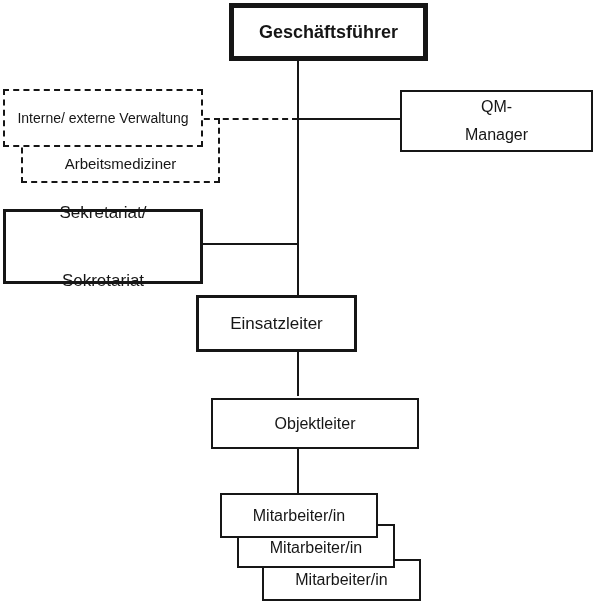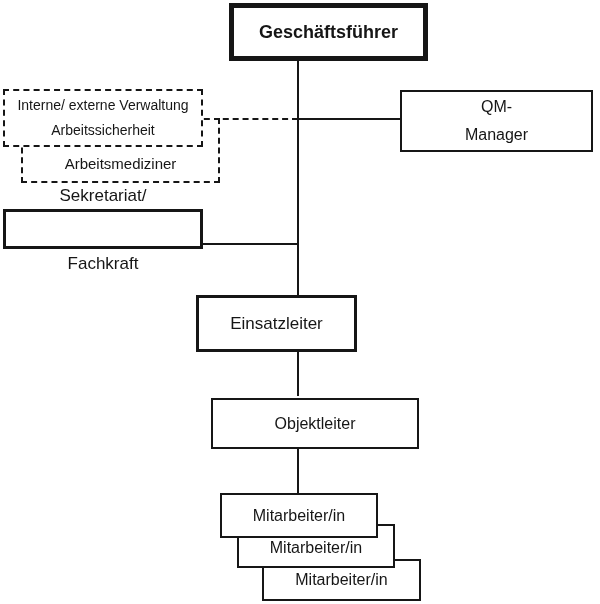--- a/index.html
+++ b/index.html
@@ -59,21 +59,21 @@
     font-size: 15px;
     justify-content: flex-end;
     padding-bottom: 9px;
     z-index: 5;
   }
   .n-qm {
     left: 400px; top: 90px; width: 193px; height: 62px;
     font-size: 16px; line-height: 28px;
   }
   .n-sekretariat {
-    left: 3px; top: 209px; width: 200px; height: 40px;
+    left: 3px; top: 209px; width: 200px; height: 75px;
     border-width: 3px;
     font-size: 17px; line-height: 25px; gap: 43px;
   }
   .n-einsatzleiter {
     left: 196px; top: 295px; width: 161px; height: 57px;
     border-width: 3px;
     font-size: 17px;
   }
   .n-objektleiter {
     left: 211px; top: 398px; width: 208px; height: 51px;
@@ -94,35 +94,34 @@
   <div class="line" style="left:203px; top:243px; width:95px; height:2px;"></div>
   <div class="line" style="left:297px; top:352px; width:2px; height:44px;"></div>
   <div class="line" style="left:297px; top:446px; width:2px; height:48px;"></div>
 
   <div class="box n-gf">
     <span>Geschäftsführer</span>
   </div>
 
   <div class="box n-fachkraft">
     <span>Interne/ externe Verwaltung</span>
-    <span>Arbeitssicherheit</span>
   </div>
 
   <div class="box n-arbeitsmed">
     <span>Arbeitsmediziner</span>
   </div>
 
   <div class="box n-qm">
     <span>QM-</span>
     <span>Manager</span>
   </div>
 
   <div class="box n-sekretariat">
     <span>Sekretariat/</span>
-    <span>Fachkraft</span>
+    <span>Sekretariat</span>
   </div>
 
   <div class="box n-einsatzleiter">
     <span>Einsatzleiter</span>
   </div>
 
   <div class="box n-objektleiter">
     <span>Objektleiter</span>
   </div>
 

